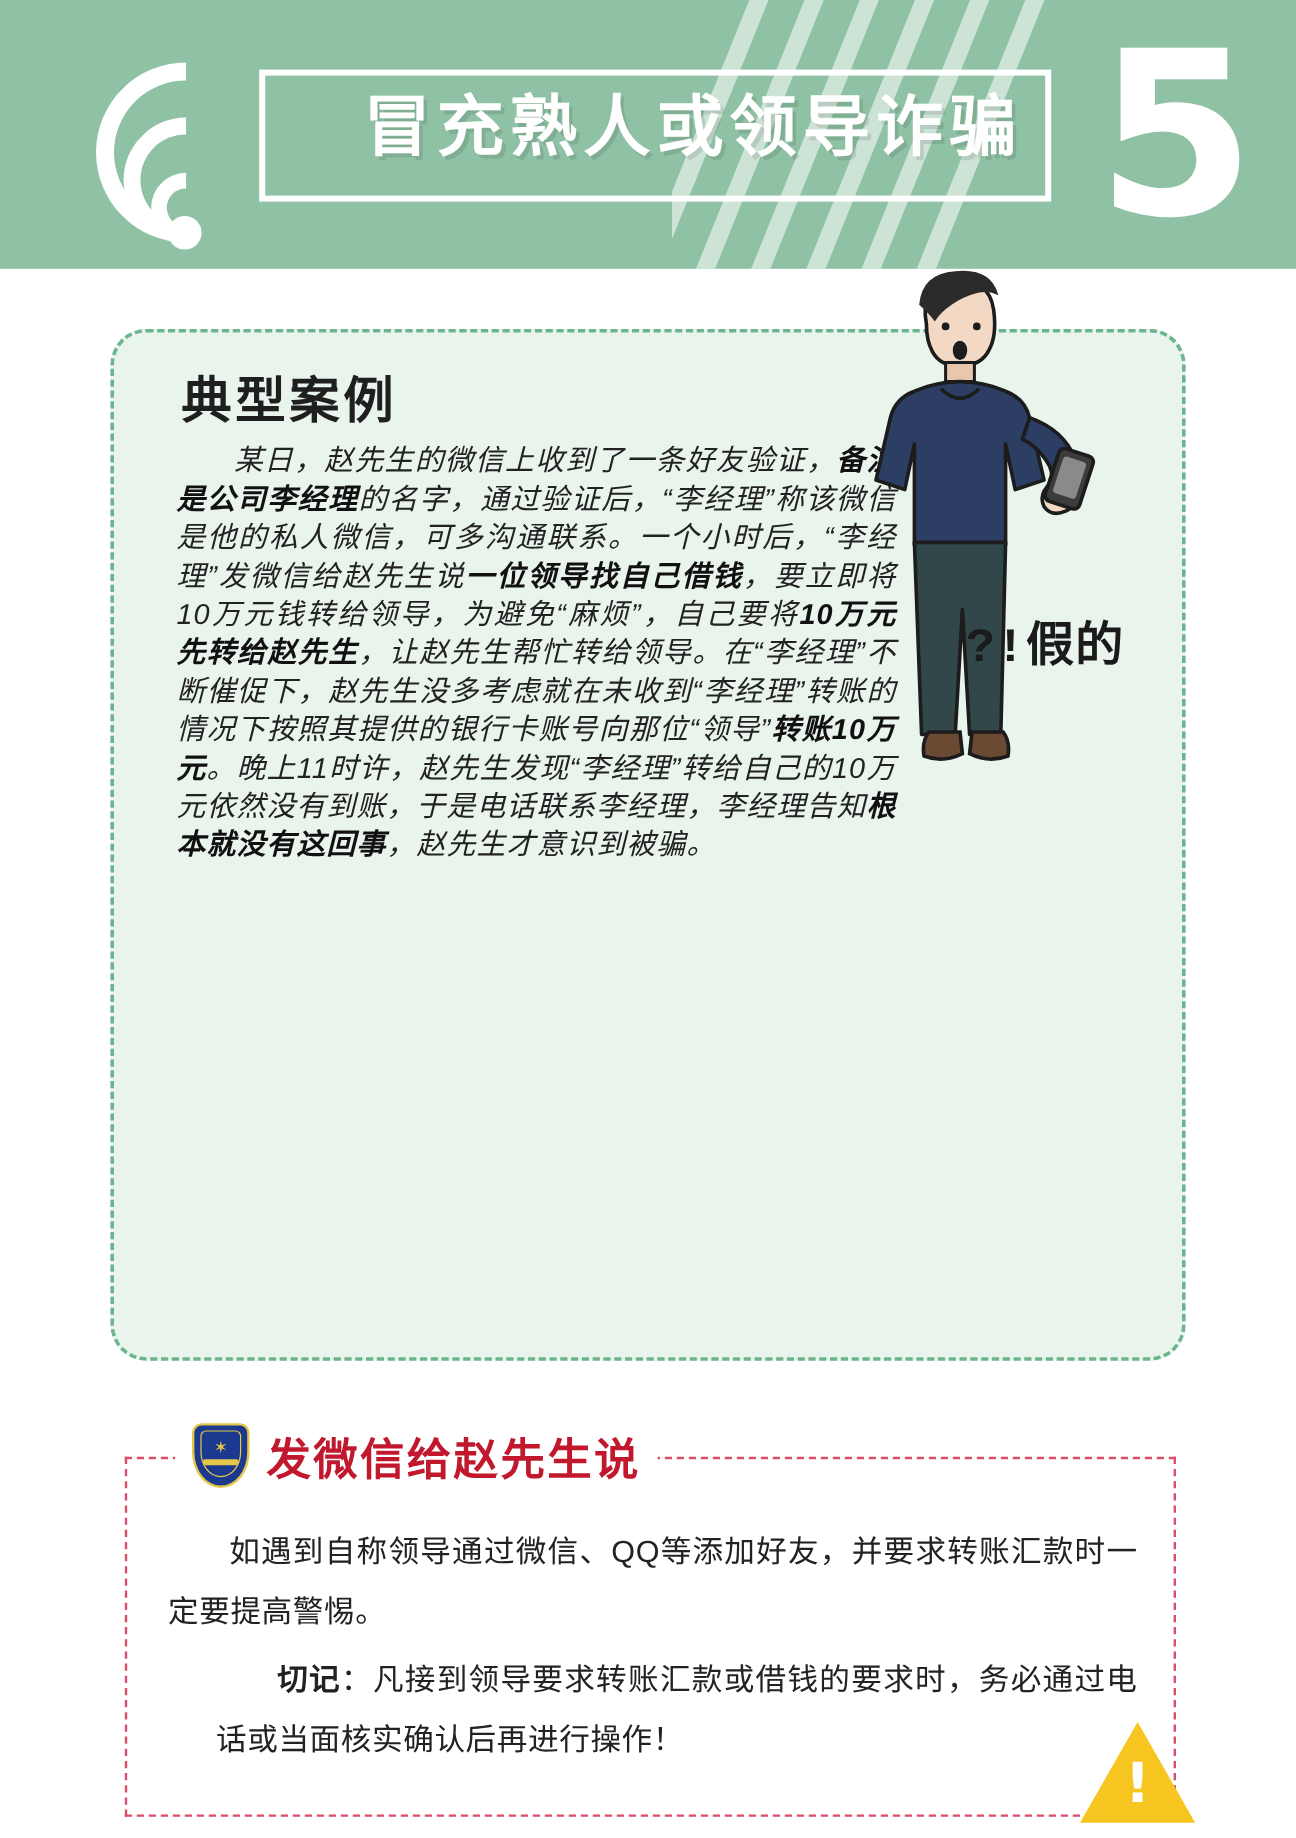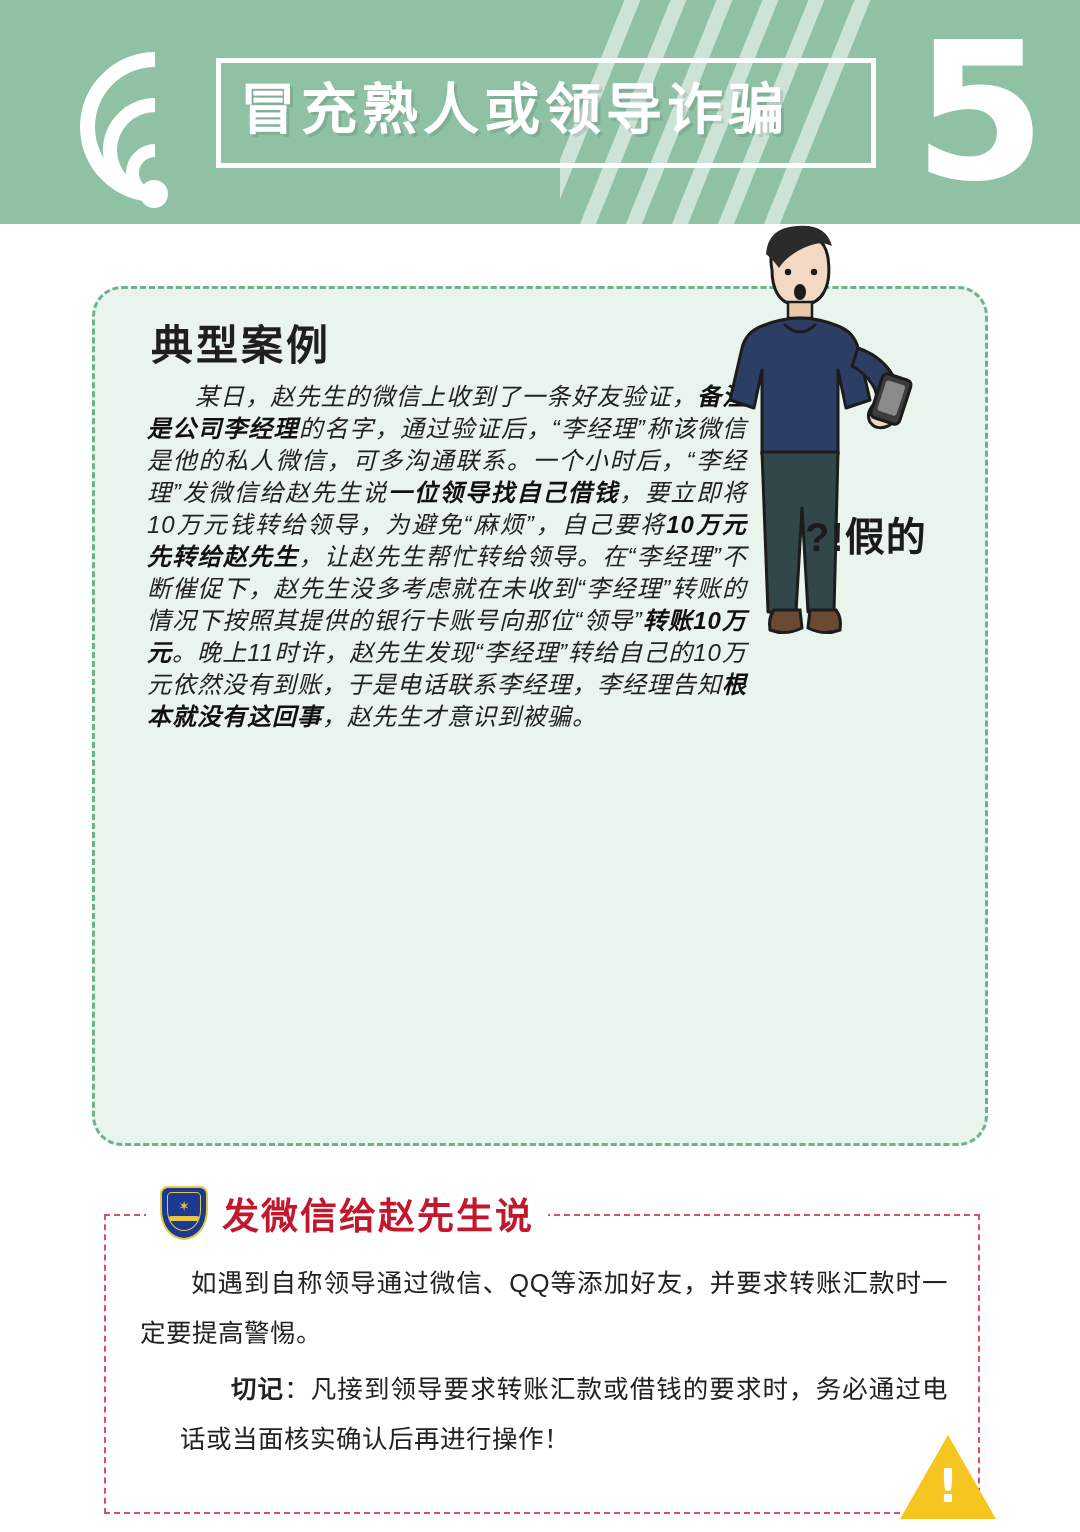--- a/index.html
+++ b/index.html
@@ -84,35 +84,35 @@
     width: 660px;
     height: 110px;
     border: 5px solid #ffffff;
     box-sizing: border-box;
   }
   .title-text {
     position: absolute;
     left: 240px;
     top: 72px;
     width: 612px;
-    text-align: left;
+    text-align: right;
     font-size: 56px;
     font-weight: 700;
     color: #ffffff;
     letter-spacing: 5px;
-    font-family: Liberation Sans, sans-serif;
+    font-family: Liberation Mono, monospace;
     text-shadow: 3px 3px 0 rgba(0,0,0,0.10);
     line-height: 76px;
   }
 
   
   .case-card {
     position: absolute;
     left: 92px;
-    top: 286px;
+    top: 274px;
     width: 896px;
     height: 860px;
     background: #e9f4ec;
     border: 3px dashed #6cb58c;
     border-radius: 30px;
     box-sizing: border-box;
   }
   .case-title {
     position: absolute;
     left: 56px;
@@ -150,21 +150,21 @@
     width: 250px;
     height: 560px;
   }
   .bubble-text {
     position: absolute;
     left: 805px;
     top: 505px;
     font-size: 40px;
     font-weight: 700;
     color: #1b1b1b;
-    font-family: Liberation Sans, sans-serif;
+    font-family: Liberation Mono, monospace;
     letter-spacing: 1px;
     white-space: nowrap;
   }
 
   
   .tip-card {
     position: absolute;
     left: 104px;
     top: 1214px;
     width: 876px;
@@ -220,21 +220,21 @@
     font-size: 37px;
     font-weight: 700;
     color: #c2182d;
     letter-spacing: 2px;
     font-family: "DejaVu Sans", sans-serif;
     white-space: nowrap;
   }
   .tip-body {
     position: absolute;
     left: 34px;
-    top: 42px;
+    top: 53px;
     width: 808px;
     font-size: 25.5px;
     line-height: 50px;
     color: #222222;
     text-align: justify;
     text-justify: inter-ideograph;
     letter-spacing: 0.5px;
   }
   .tip-body p { margin: 0; text-indent: 2em; }
   .tip-body p.second { margin-top: 6px; margin-left: 40px; }

